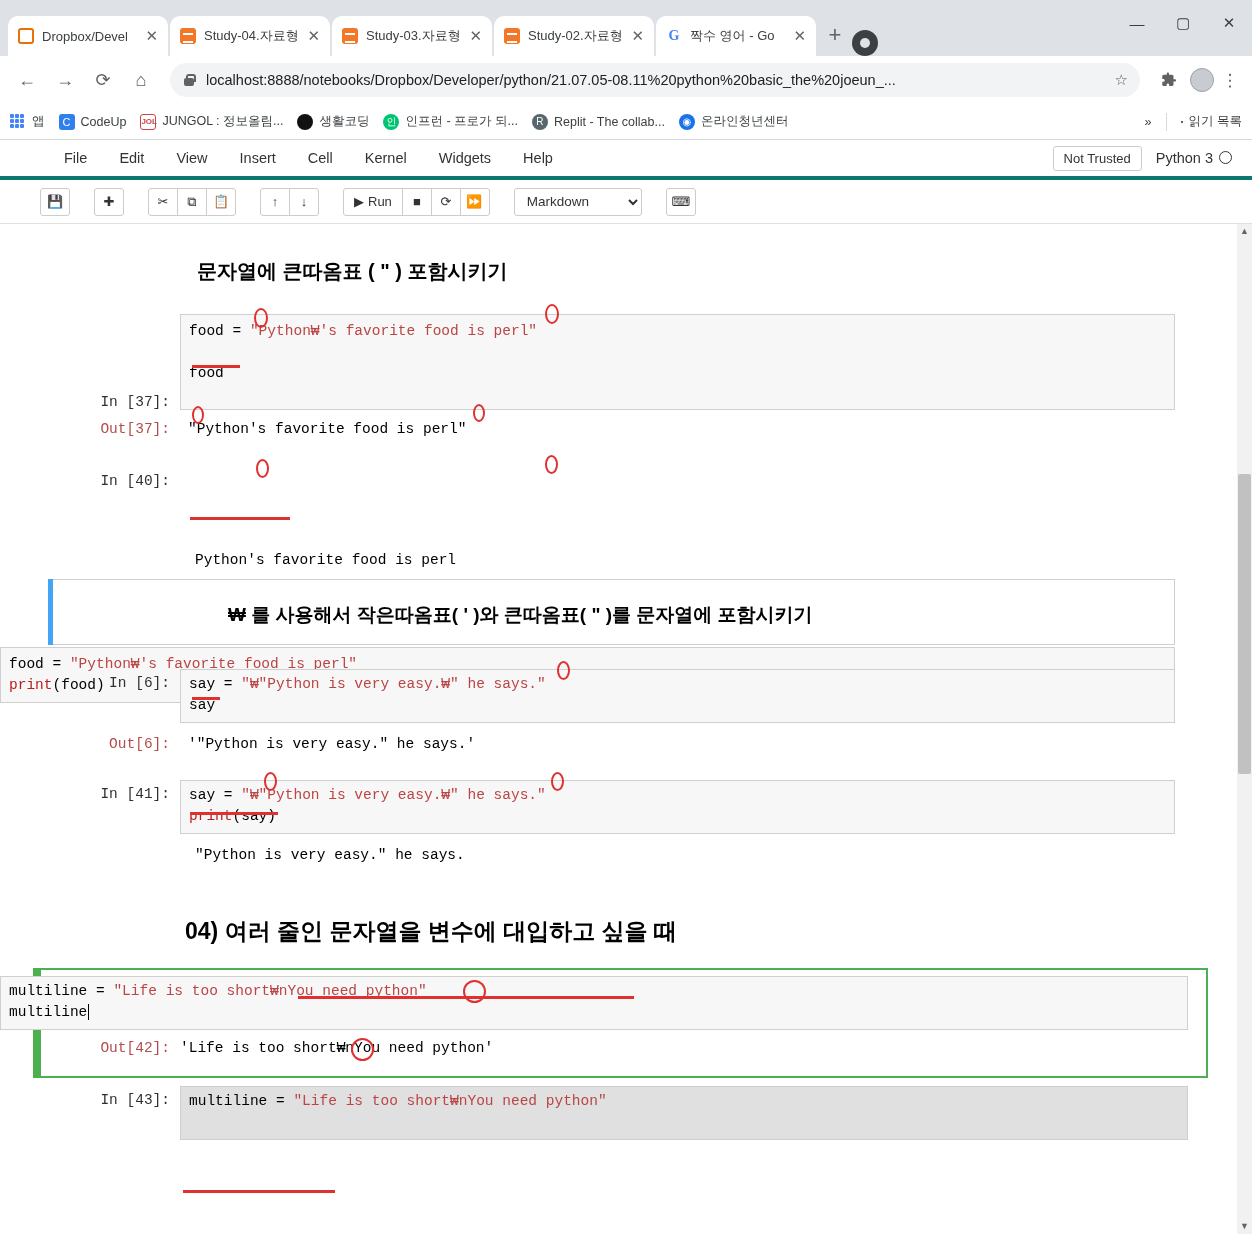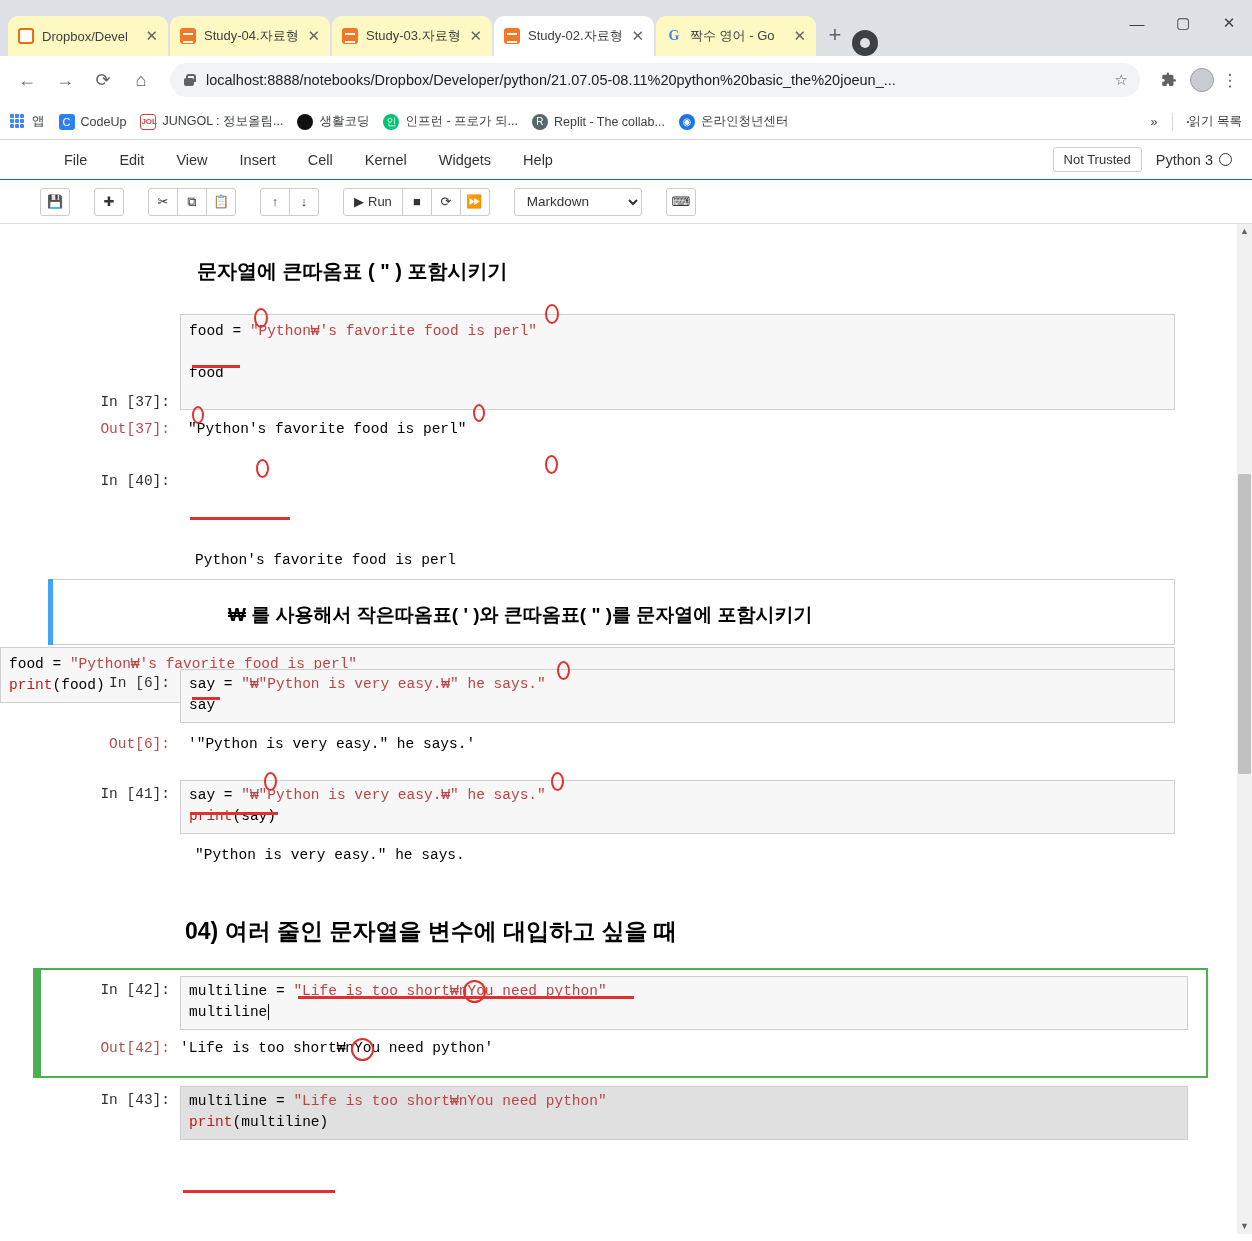--- a/index.html
+++ b/index.html
@@ -11,21 +11,21 @@
     overflow: hidden;
     position: relative;
   }
 
   
   .chrome { background:#dee1e6; width:100%; }
   .tabstrip { display:flex; align-items:flex-end; height:56px; padding-left:8px; position:relative; }
   .tab {
     display:flex; align-items:center; gap:8px;
     height:40px; width:160px; padding:0 10px;
-    background:#fef9c3; border-radius:10px 10px 0 0;
+    background:#ffffff; border-radius:10px 10px 0 0;
     font-size:13px; color:#3c4043; position:relative;
     margin-right:2px;
   }
   .tab.active { background:#ffffff; }
   .tab .favicon { width:16px; height:16px; flex:0 0 16px; border-radius:3px; }
   .tab .label { flex:1; white-space:nowrap; overflow:hidden; text-overflow:ellipsis; font-size:13px; }
   .tab .x { font-size:15px; color:#5f6368; cursor:pointer; }
   .fav-dropbox { border:2px solid #e8710a; border-radius:50%; background:#fff; }
   .fav-jup { background:#f37726; border-radius:3px; position:relative; }
   .fav-jup:after { content:""; position:absolute; left:3px; top:5px; width:10px; height:6px; border-top:2px solid #fff; border-bottom:2px solid #fff; }
@@ -51,25 +51,25 @@
   .avatar{width:24px;height:24px;border-radius:50%;background:#c8ccd0;border:1px solid #9aa0a6;}
   .kebab{color:#5f6368;font-size:17px;width:24px;text-align:center;}
 
   .bookmarks { background:#fff; height:36px; display:flex; align-items:center; padding:0 10px; gap:14px; font-size:12.5px; color:#3c4043; border-bottom:1px solid #d6d8da;}
   .bm { display:flex; align-items:center; gap:6px; white-space:nowrap; }
   .bm .bi { width:16px;height:16px;border-radius:3px;flex:0 0 16px; }
   .grid-icon{display:grid;grid-template-columns:repeat(3,4px);grid-template-rows:repeat(3,4px);gap:1px;}
   .grid-icon i{background:#4285f4;border-radius:1px;display:block;}
   .bm-spacer{flex:1;}
   .bm-divider{width:1px;height:18px;background:#d6d8da;}
-  .readlist{display:flex;align-items:center;gap:0;text-align:center;}
+  .readlist{display:flex;align-items:center;gap:6px;text-align:center;}
 
   
   .jup { background:#fff; }
-  .menubar { display:flex; align-items:center; height:40px; padding-left:48px; font-size:14.5px; color:#333; border-bottom:1px solid #0f766e; position:relative;}
+  .menubar { display:flex; align-items:center; height:40px; padding-left:48px; font-size:14.5px; color:#333; border-bottom:4px solid #0f766e; position:relative;}
   .menubar .mi { padding:0 16px; line-height:40px; }
   .menuright { position:absolute; right:20px; display:flex; align-items:center; gap:14px; }
   .nottrusted { border:1px solid #ccc; border-radius:3px; padding:4px 10px; font-size:13px; color:#333; background:#fff; }
   .kernelname { font-size:14.5px; color:#333; }
   .kcircle { width:13px;height:13px;border:1.6px solid #333;border-radius:50%; display:inline-block; margin-left:6px; vertical-align:-1px;}
   .toolbar2 { display:flex; align-items:center; height:44px; padding-left:40px; gap:6px; border-bottom:1px solid #e0e0e0;}
   .tbtn { width:30px;height:28px;border:1px solid #ccc;background:#fff;border-radius:3px;display:flex;align-items:center;justify-content:center;font-size:13px;color:#333;}
   .tgroup{display:flex;gap:0;}
   .tgroup .tbtn{border-radius:0;margin-left:-1px;}
   .tgroup .tbtn:first-child{border-radius:3px 0 0 3px;margin-left:0;}
@@ -322,37 +322,35 @@
     </div>
 
     <div class="white-overlay" style="top:668px; height:342px; border:none;"></div>
 
     <div style="position:absolute; left:185px; top:692px; font-size:23px;" class="md-h">04) 여러 줄인 문자열을 변수에 대입하고 싶을 때</div>
 
     <div style="position:absolute; left:33px; top:744px; width:1175px; height:110px; border:2px solid #4caf50;"></div>
     <div style="position:absolute; left:33px; top:744px; width:8px; height:110px; background:#4caf50;"></div>
 
     <div class="cellrow" style="position:absolute; left:0; top:752px; width:1215px; margin:0;">
-      <div class="prompt">In [42]:</div>
       <div class="inputarea" style="height:54px;padding-top:4px;margin-right:27px;background:#f7f7f7;">
         <div><span>multiline = </span><span class="str">"Life is too short₩nYou need python"</span></div>
         <div>multiline<span style="border-left:1.5px solid #000;margin-left:1px;">&nbsp;</span></div>
       </div>
     </div>
 
     <div class="cellrow" style="position:absolute; left:0; top:810px; width:1215px; margin:0;">
       <div class="prompt out">Out[42]:</div>
       <div class="plain" style="padding-left:0px;">'Life is too short₩nYou need python'</div>
     </div>
 
     <div class="cellrow selected-grey" style="position:absolute; left:0; top:862px; width:1215px; margin:0;">
       <div class="prompt">In [43]:</div>
       <div class="inputarea" style="height:54px;padding-top:4px;margin-right:27px;">
         <div><span>multiline = </span><span class="str">"Life is too short₩nYou need python"</span></div>
-        <div><span class="kw">print</span>(multiline)</div>
       </div>
     </div>
 
 
     <div class="annot-ring" style="left:254px; top:84px; width:14px; height:20px;"></div>
     <div class="annot-ring" style="left:545px; top:80px; width:14px; height:20px;"></div>
     <div class="annot-ul" style="left:192px; top:141px; width:48px;"></div>
     <div class="annot-ring" style="left:192px; top:182px; width:12px; height:18px;"></div>
     <div class="annot-ring" style="left:473px; top:180px; width:12px; height:18px;"></div>
     <div class="annot-ring" style="left:256px; top:235px; width:13px; height:19px;"></div>

